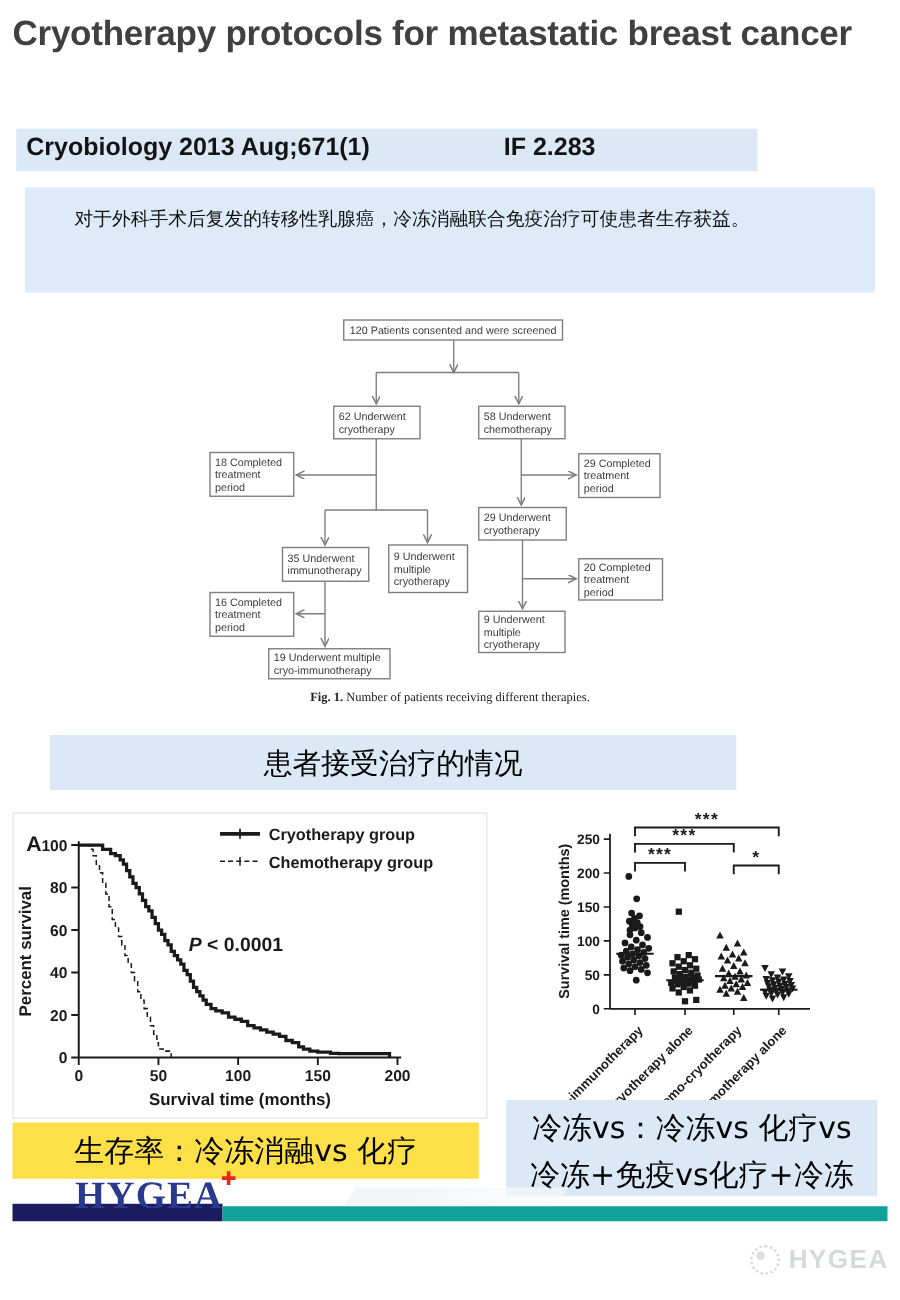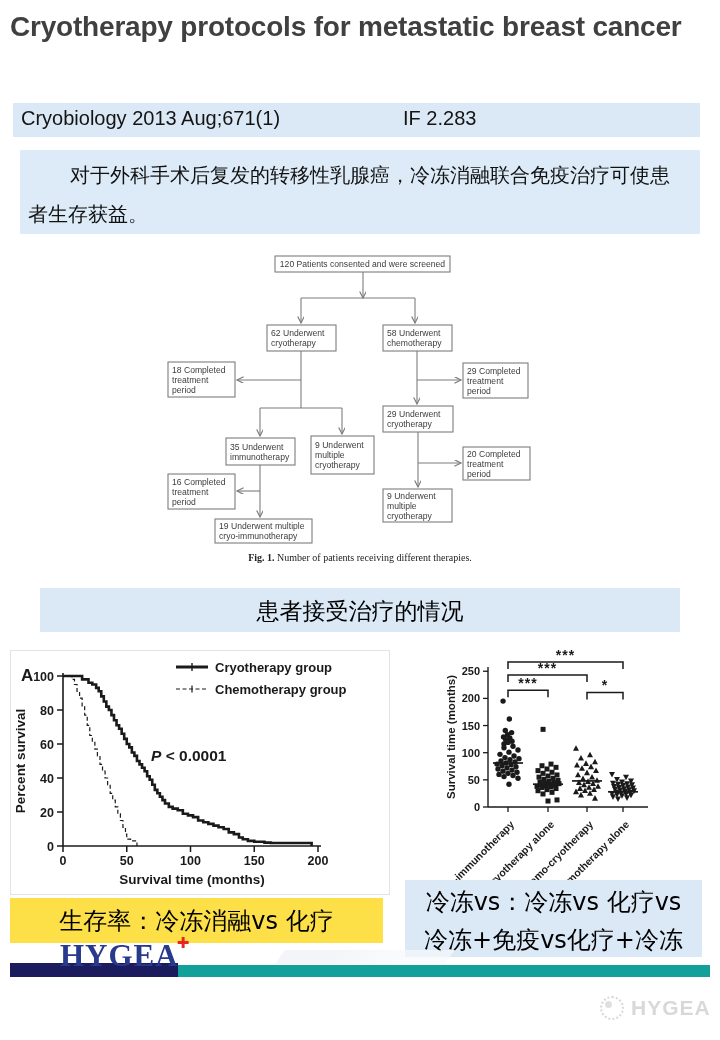--- a/index.html
+++ b/index.html
@@ -4,32 +4,32 @@
 <style>
   * { margin:0; padding:0; box-sizing:border-box; }
   html,body { background:#ffffff; }
   body { width:720px; height:1040px; position:relative; overflow:hidden;
          font-family:"Liberation Sans", sans-serif; }
   .abs { position:absolute; }
 
   .title { left:10px; top:8px; width:705px; font-size:28px; line-height:37px;
            font-weight:bold; color:#404040; letter-spacing:-0.2px; }
 
-  .journal-bar { left:13px; top:103px; width:687px; height:34px; background:#dbe8f5; }
+  .journal-bar { left:13px; top:103px; width:593px; height:34px; background:#dbe8f5;font-weight:bold; }
   .journal-bar span { position:absolute; top:4px; font-size:20px; color:#141414; }
   .journal-name { left:8px; }
   .journal-if { left:390px; }
 
   .summary { left:20px; top:150px; width:680px; height:84px; background:#dcebf7;
-             font-size:20px; line-height:39px; color:#111; padding:6px 14px 0 8px;
+             font-size:15px; line-height:39px; color:#111; padding:6px 14px 0 8px;
              text-indent:2.1em; font-family:"DejaVu Sans", sans-serif; }
 
   .flowchart-wrap { left:130px; top:250px; width:460px; height:325px; }
 
-  .banner { left:40px; top:588px; width:640px; height:44px; background:#dbe8f5;
+  .banner { left:40px; top:588px; width:549px; height:44px; background:#dbe8f5;
             font-size:23px; color:#000; text-align:center; line-height:46px;
             font-family:"DejaVu Sans", sans-serif; }
 
   .km-wrap { left:10px; top:650px; width:380px; height:245px; background:#fff;
              border:1px solid #e3e3e3; }
   .scatter-wrap { left:440px; top:633px; width:272px; height:252px; background:#fff; overflow:hidden; }
 
   .caption-left { left:10px; top:898px; width:373px; height:45px; background:#fde047;
                   font-size:24px; color:#000; text-align:center; line-height:47px;
                   font-family:"DejaVu Sans", sans-serif; }

